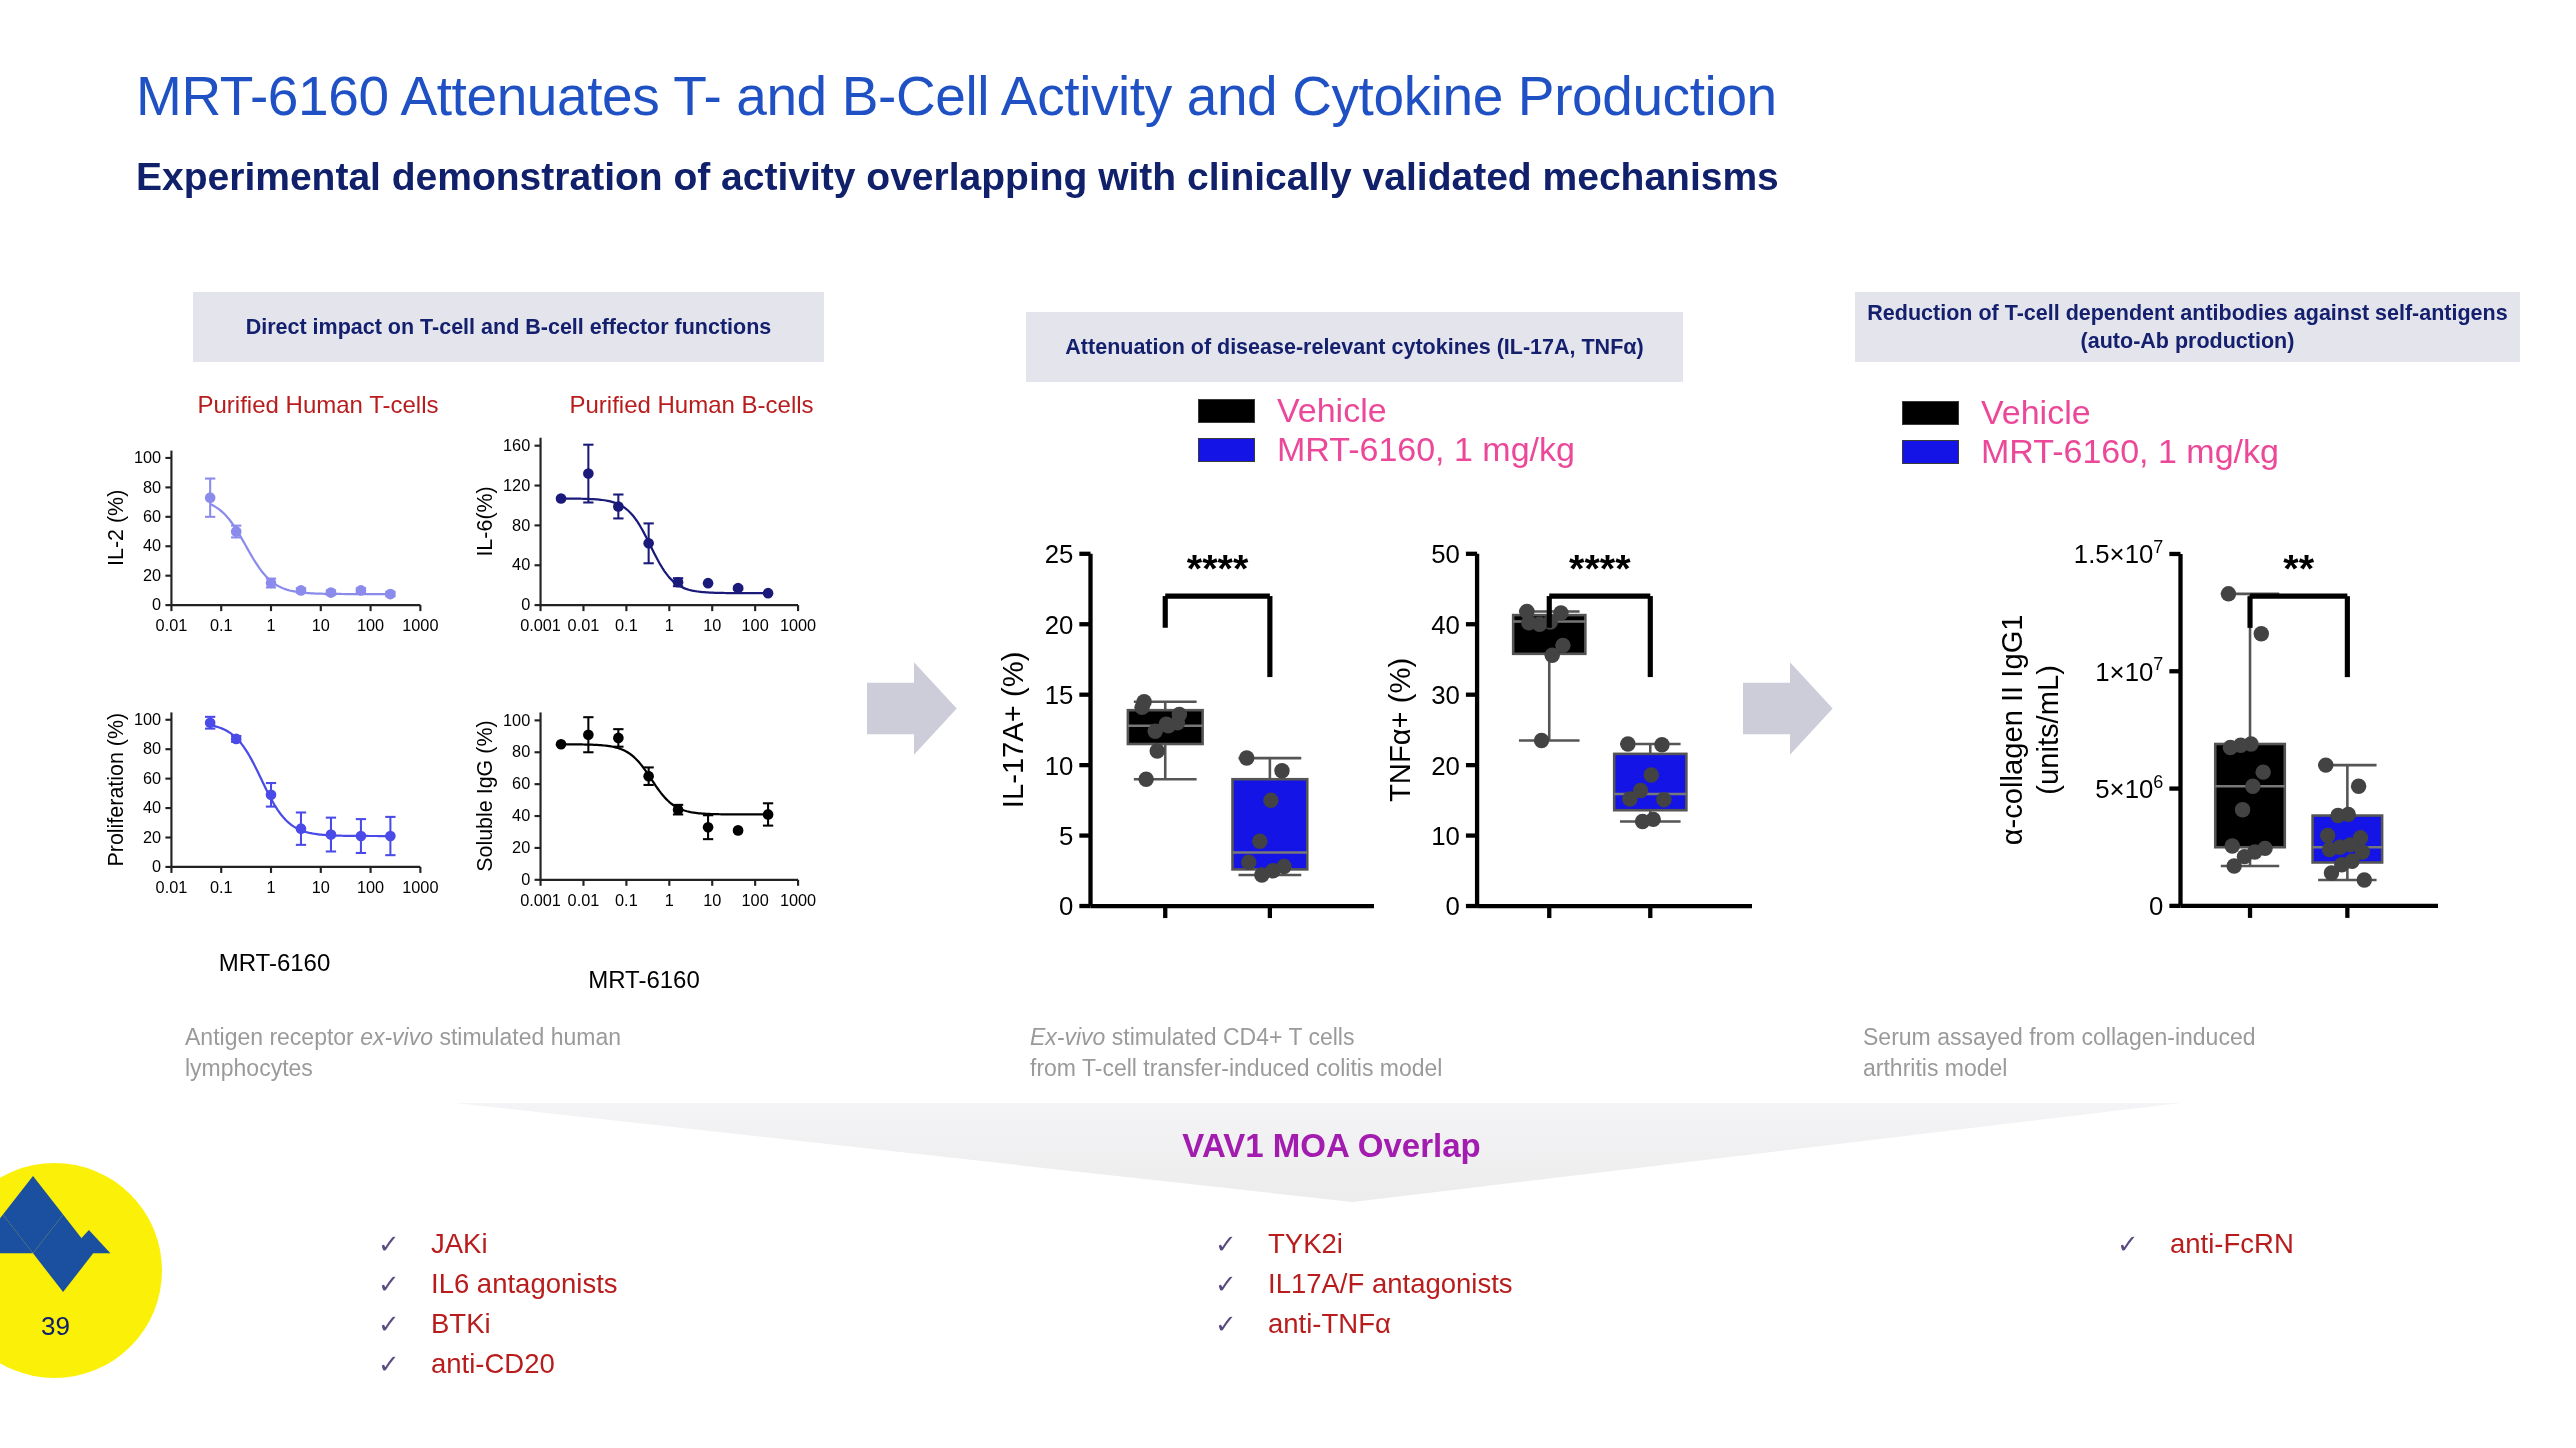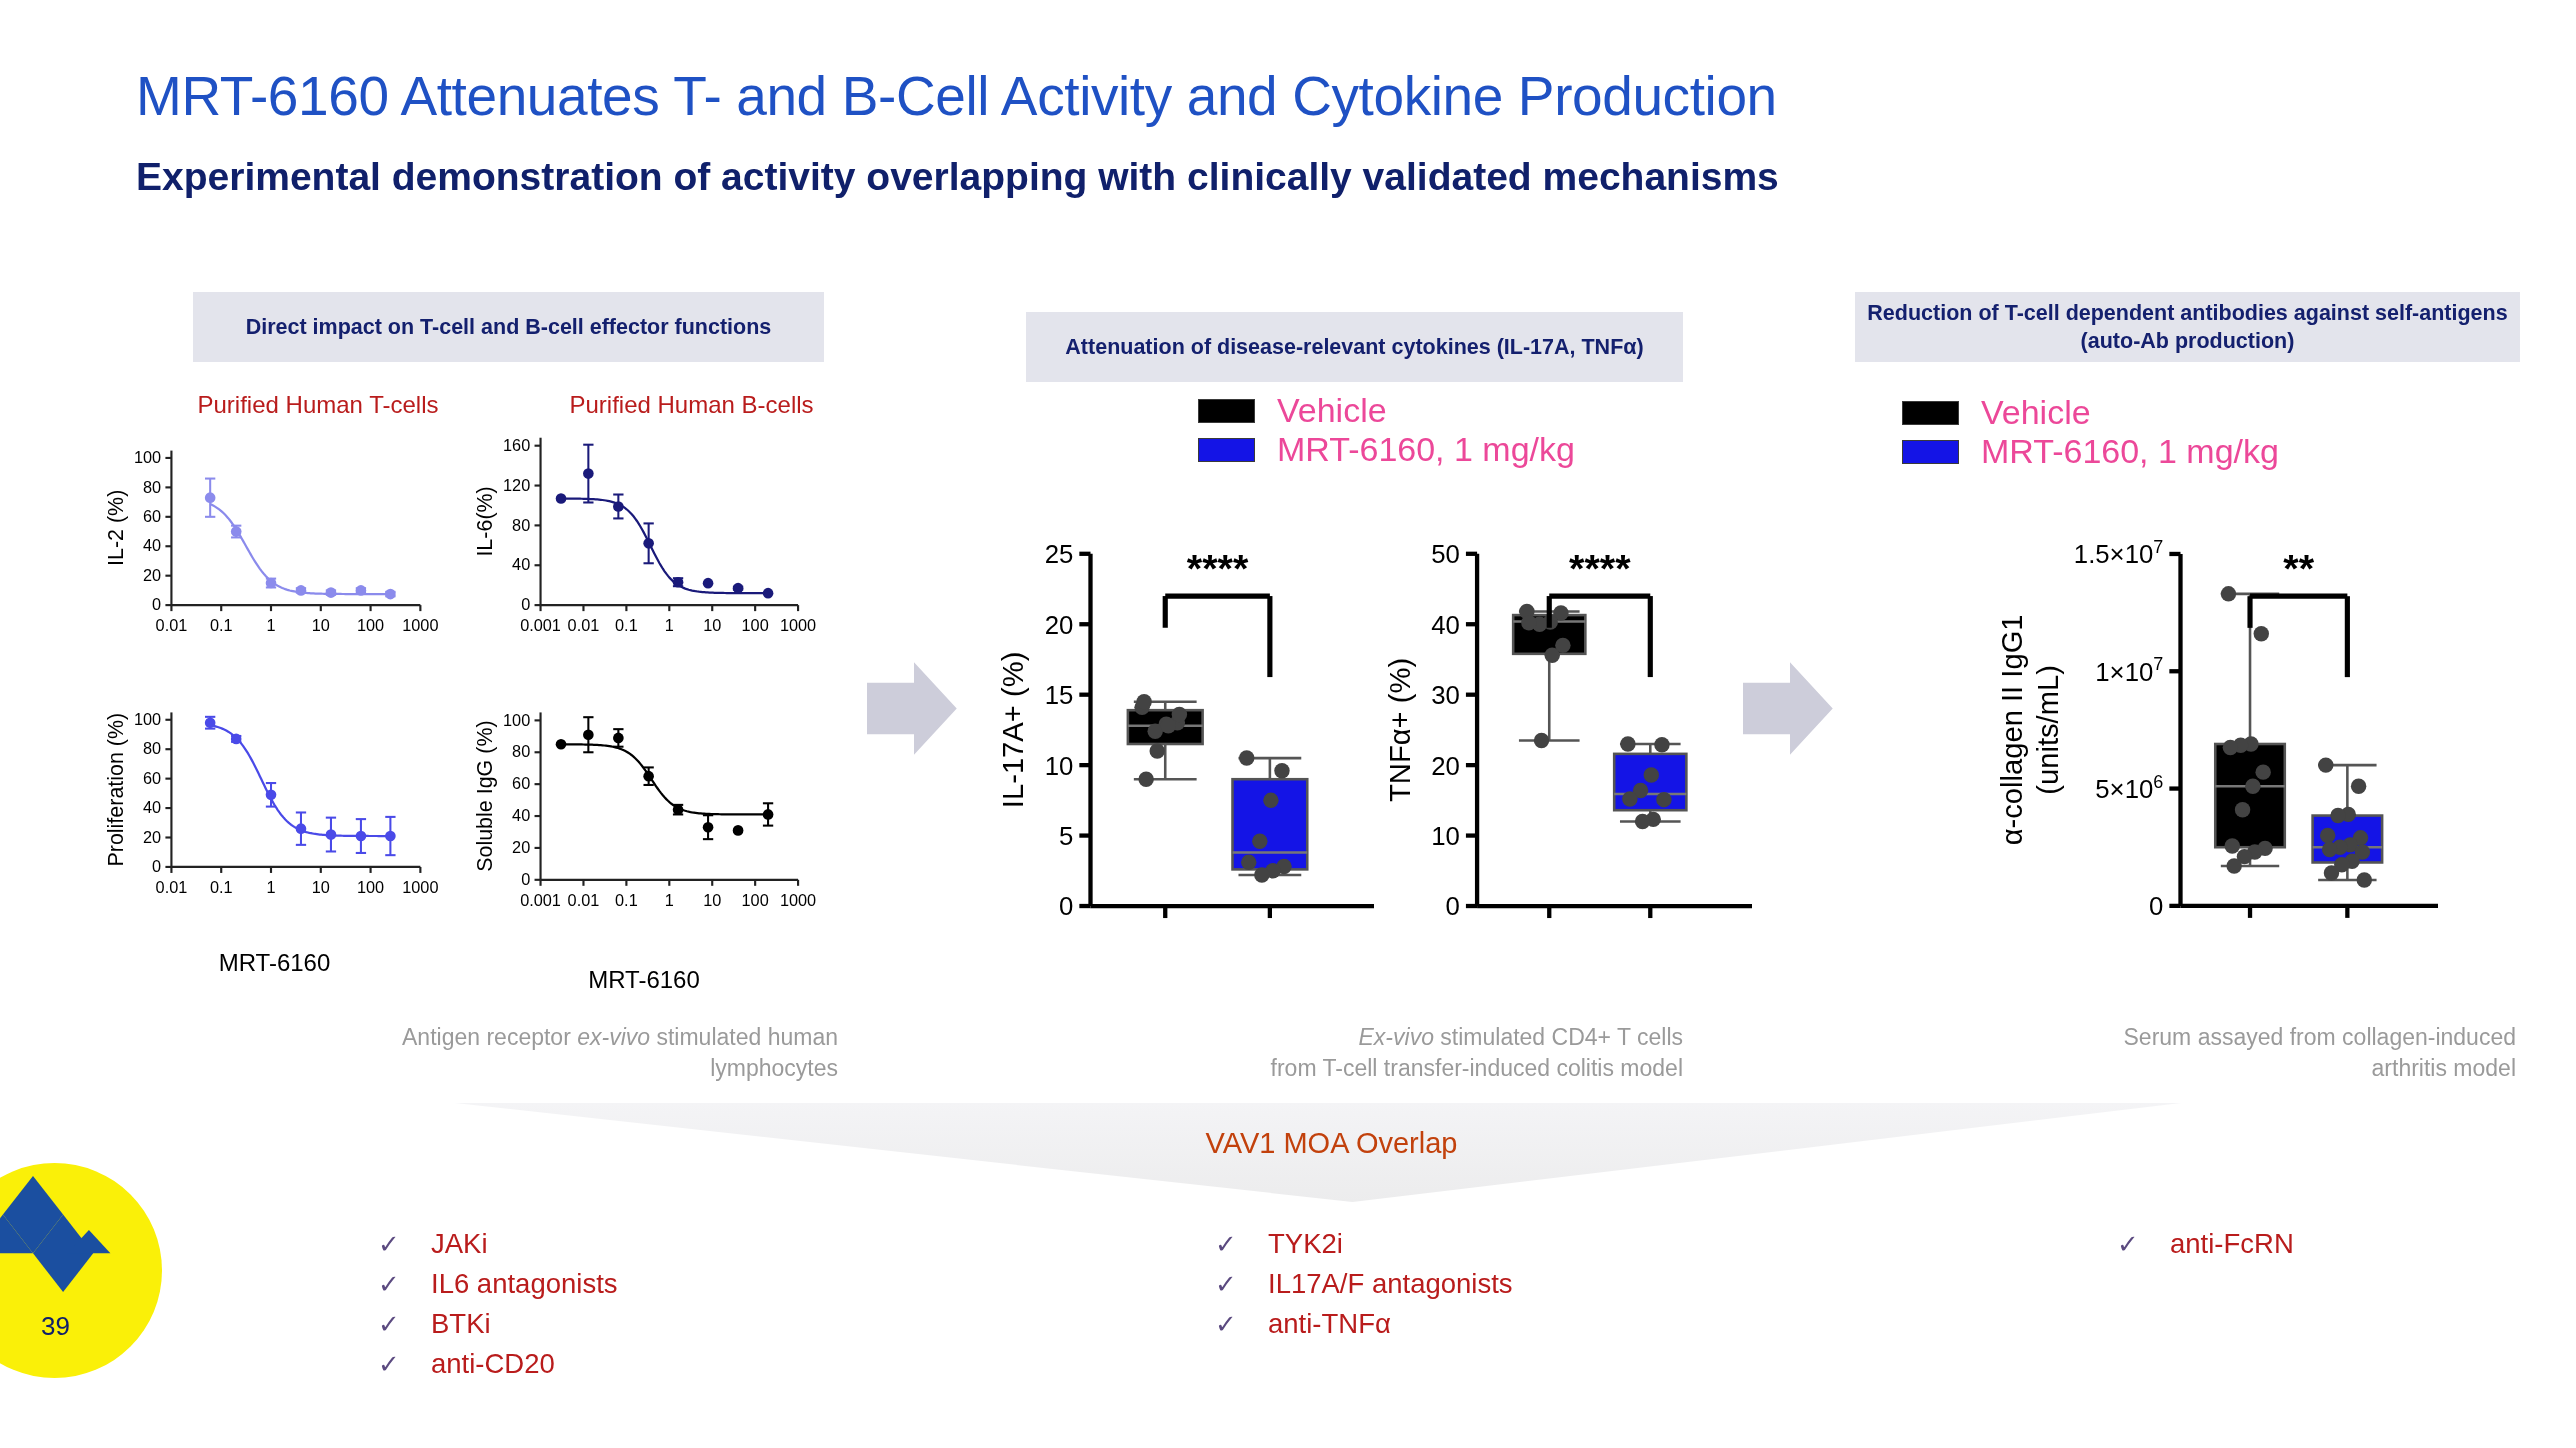--- a/index.html
+++ b/index.html
@@ -21,29 +21,29 @@
   .mini-title{position:absolute;font-size:24px;color:#b91c1c;text-align:center;}
   .xaxis-name{position:absolute;font-size:24px;color:#000;text-align:center;}
 
   
   .legend{position:absolute;}
   .legend-row{display:flex;align-items:center;height:39px;}
   .swatch{width:57px;height:24px;border:1.7px solid #3a3a3a;box-sizing:border-box;margin-right:22px;}
   .legend-txt{font-size:34px;color:#ec4899;}
 
   
-  .caption{position:absolute;font-size:23px;color:#9a9a9a;text-align:right;line-height:1.35;}
+  .caption{position:absolute;font-size:23px;color:#9a9a9a;text-align:left;line-height:1.35;}
   .caption i{font-style:italic;}
 
   
   #chevron{position:absolute;left:455px;top:1103px;width:1726px;height:99px;
            background:linear-gradient(180deg,#f4f4f6 0%,#ececed 100%);
            clip-path:polygon(0 0,100% 0,52% 100%);}
   #chevron-label{position:absolute;left:1108px;top:1127px;width:447px;text-align:center;
-                 font-size:29px;font-weight:normal;color:#c2410c;}
+                 font-size:33px;font-weight:bold;color:#a21caf;}
 
   
   .checklist{position:absolute;}
   .check-item{display:flex;align-items:baseline;height:40px;}
   .check-mark{width:53px;font-size:26px;color:#5b4a80;flex:none;}
   .check-txt{font-size:27.5px;color:#b91c1c;}
 
   
   #logo{position:absolute;left:-53px;top:1163px;width:215px;height:215px;border-radius:50%;background:#faf008;}
   #logo-num{position:absolute;left:41px;top:1311px;width:52px;font-size:26px;color:#10206b;}

